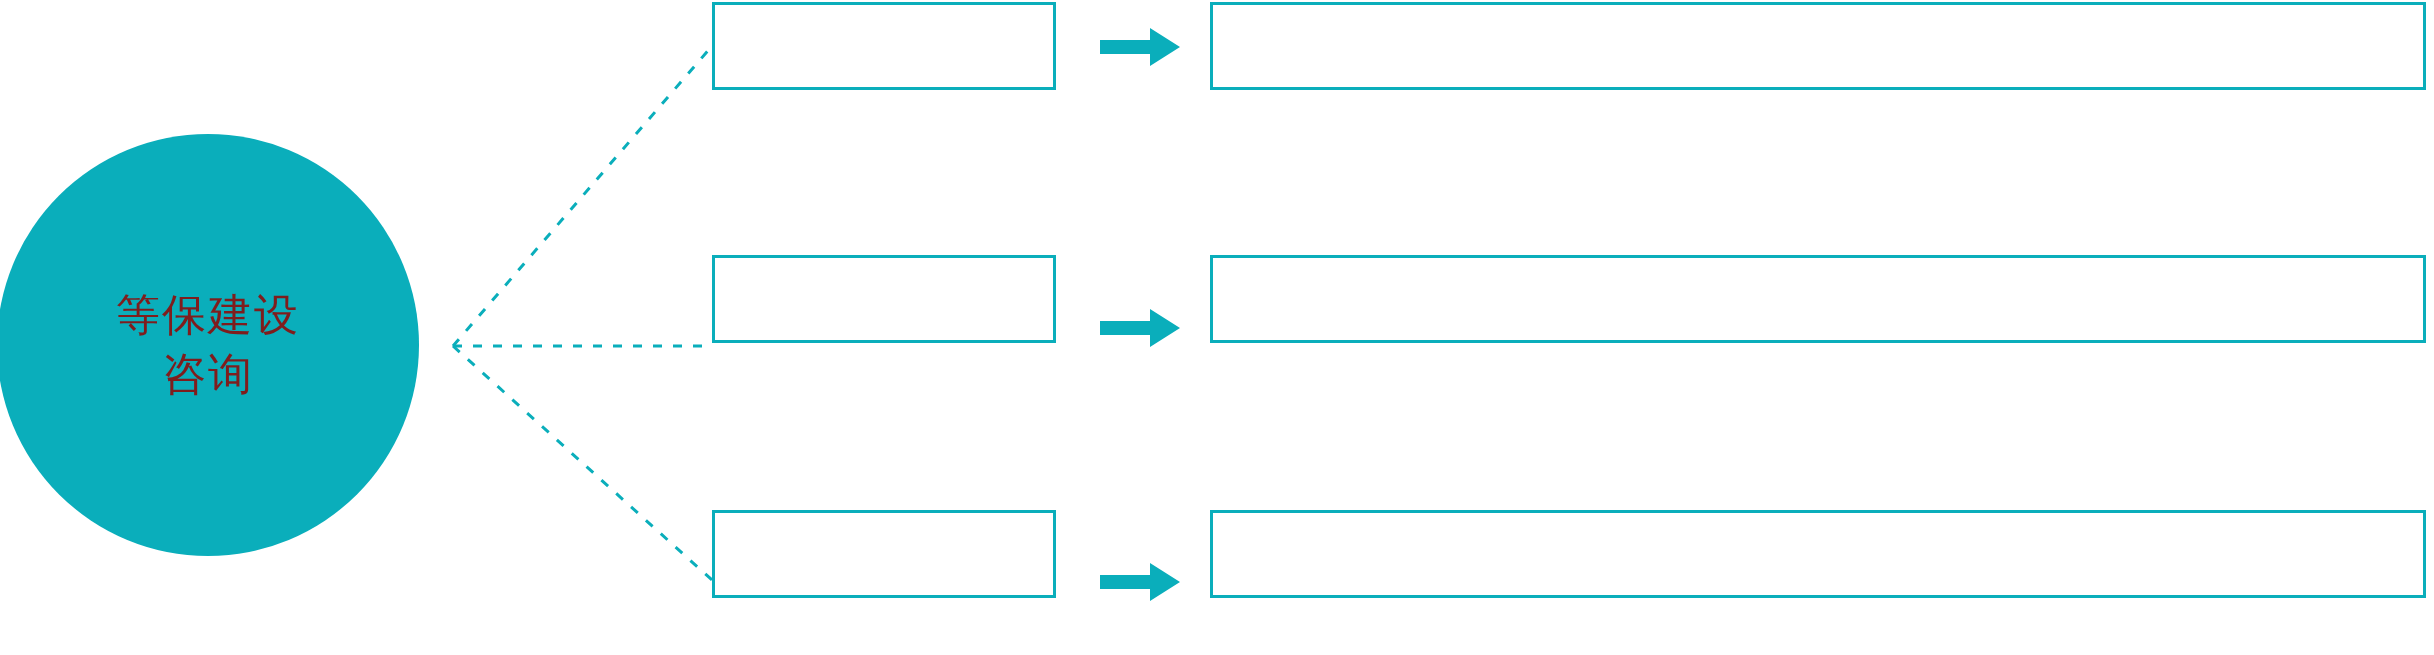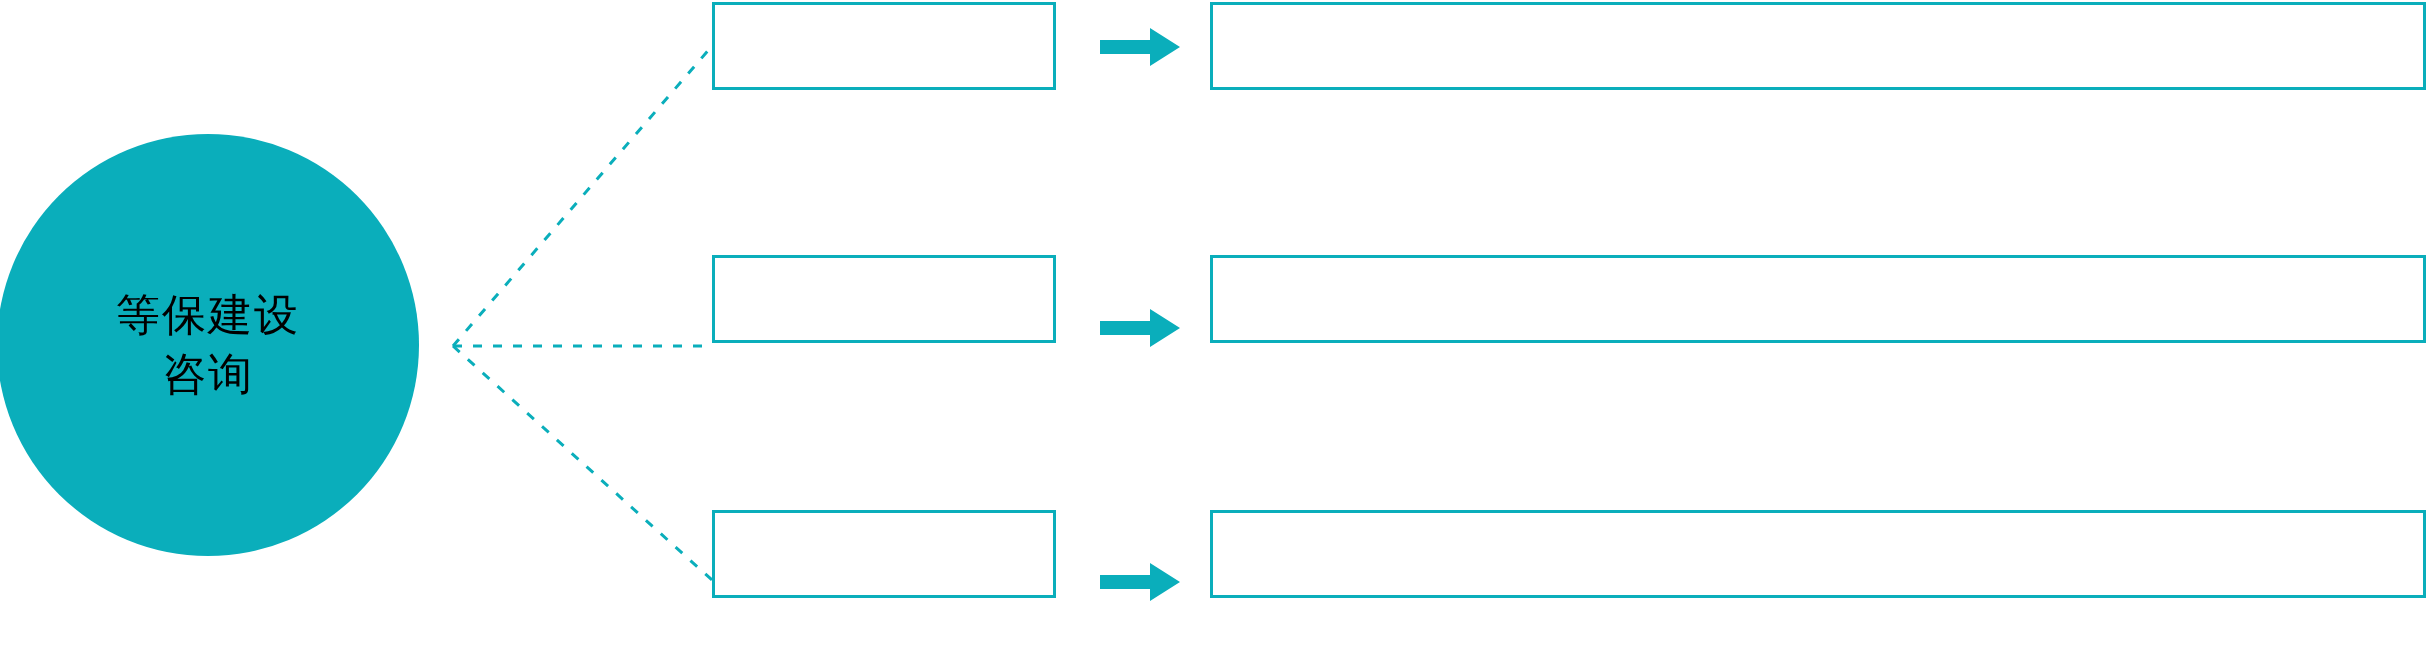--- a/index.html
+++ b/index.html
@@ -33,21 +33,21 @@
     justify-content: center;
     text-align: center;
     color: #ffffff;
   }
   .hub-label {
     font-size: 44px;
     line-height: 1.33;
     letter-spacing: 2px;
     font-weight: 400;
     white-space: pre-line;
-    color: #000000;
+    color: #7f1d1d;
   }
   .row {
     position: absolute;
     left: 0;
   }
   .small-box {
     position: absolute;
     box-sizing: border-box;
     background: #ffffff;
     display: flex;

